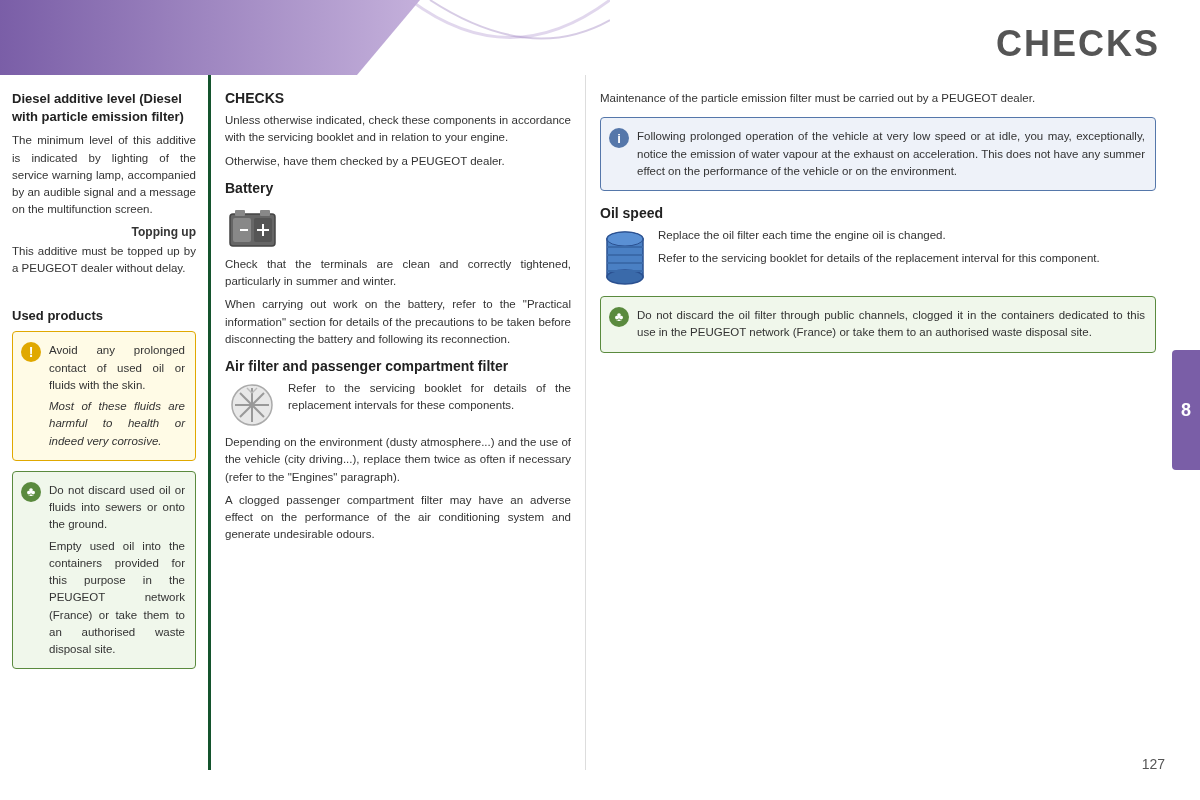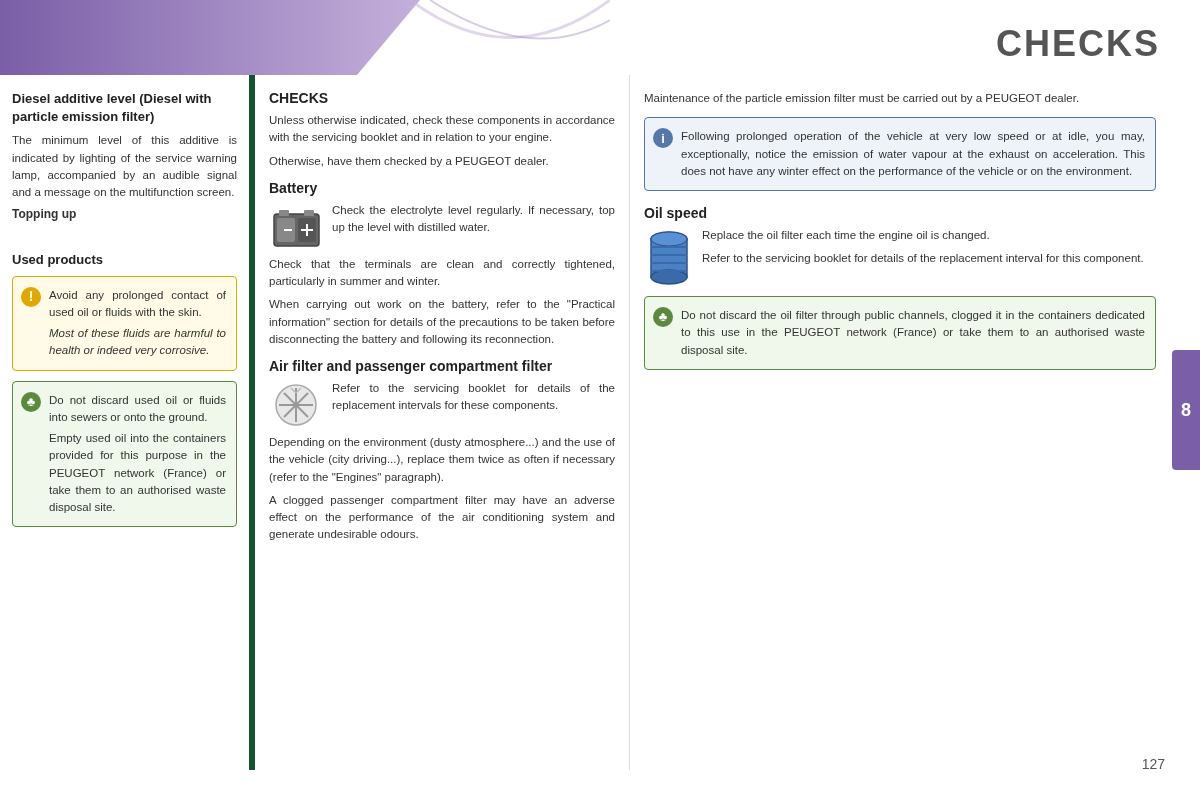--- a/index.html
+++ b/index.html
@@ -84,23 +84,23 @@
       top: 75px;
       left: 0;
       right: 30px;
       bottom: 30px;
       display: flex;
       flex-direction: row;
     }
 
     
     .col-left {
-      width: 255px;
+      width: 211px;
       padding: 15px 12px;
-      border-right: 6px solid #14532d;
+      border-right: 3px solid #14532d;
       flex-shrink: 0;
     }
 
     
     .col-mid {
       width: 375px;
       padding: 15px 14px;
       border-right: 1px solid #ddd;
       flex-shrink: 0;
     }
@@ -130,20 +130,21 @@
       line-height: 1.5;
       text-align: justify;
       margin-bottom: 6px;
     }
     .sub-heading {
       font-size: 12px;
       font-weight: bold;
       color: #333;
       margin-bottom: 4px;
       margin-top: 6px;
+      text-align: right;
     }
 
     
     .warning-box {
       border: 1px solid #e0a800;
       background: #fffbe6;
       border-radius: 4px;
       padding: 10px 10px 10px 36px;
       margin-bottom: 10px;
       position: relative;
@@ -285,20 +286,21 @@
 </div>
 
 <div class="page-number">127</div>
 
 <div class="content">
 
   <div class="col-left">
     <h2 class="section-title">Diesel additive level (Diesel with particle emission filter)</h2>
     <p class="body-text">The minimum level of this additive is indicated by lighting of the service warning lamp, accompanied by an audible signal and a message on the multifunction screen.</p>
     <p class="sub-heading">Topping up</p>
+    <p class="body-text">This additive must be topped up by a PEUGEOT dealer without delay.</p>
 
     <div style="margin-top: 30px;">
       <h2 class="section-title">Used products</h2>
 
       <div class="warning-box">
         <div class="warn-icon">
           <span>!</span>
         </div>
         <p>Avoid any prolonged contact of used oil or fluids with the skin.</p>
         <p style="margin-top:4px;font-style:italic;">Most of these fluids are harmful to health or indeed very corrosive.</p>
@@ -328,21 +330,20 @@
           <rect x="5" y="12" width="45" height="32" rx="3" ry="3" fill="#666" stroke="#444" stroke-width="1.5"></rect>
           <rect x="10" y="8" width="10" height="6" rx="1" fill="#888"></rect>
           <rect x="35" y="8" width="10" height="6" rx="1" fill="#888"></rect>
           <rect x="8" y="16" width="18" height="24" rx="2" fill="#888"></rect>
           <rect x="29" y="16" width="18" height="24" rx="2" fill="#555"></rect>
           <line x1="38" y1="22" x2="38" y2="34" stroke="#fff" stroke-width="2"></line>
           <line x1="32" y1="28" x2="44" y2="28" stroke="#fff" stroke-width="2"></line>
           <line x1="15" y1="28" x2="23" y2="28" stroke="#fff" stroke-width="2"></line>
         </svg>
       </div>
-      <p class="body-text">Check the electrolyte level regularly. If necessary, top up the level with distilled water.</p>
     </div>
     <p class="body-text">Check that the terminals are clean and correctly tightened, particularly in summer and winter.</p>
     <p class="body-text">When carrying out work on the battery, refer to the "Practical information" section for details of the precautions to be taken before disconnecting the battery and following its reconnection.</p>
 
     <h2 class="section-title-lg" style="margin-top:10px;">Air filter and passenger compartment filter</h2>
 
     <div class="clearfix">
 
       <div class="airfilter-img">
         <svg viewBox="0 0 55 50" xmlns="http://www.w3.org/2000/svg" width="55" height="50">
@@ -363,21 +364,21 @@
     <p class="body-text">A clogged passenger compartment filter may have an adverse effect on the performance of the air conditioning system and generate undesirable odours.</p>
   </div>
 
   <div class="col-right">
     <p class="body-text">Maintenance of the particle emission filter must be carried out by a PEUGEOT dealer.</p>
 
     <div class="info-box" style="margin-top:10px;">
       <div class="info-icon">
         <span>i</span>
       </div>
-      <p>Following prolonged operation of the vehicle at very low speed or at idle, you may, exceptionally, notice the emission of water vapour at the exhaust on acceleration. This does not have any winter effect on the performance of the vehicle or on the environment.</p>
+      <p>Following prolonged operation of the vehicle at very low speed or at idle, you may, exceptionally, notice the emission of water vapour at the exhaust on acceleration. This does not have any summer effect on the performance of the vehicle or on the environment.</p>
     </div>
 
     <h2 class="section-title-lg" style="margin-top:14px;">Oil speed</h2>
 
     <div class="clearfix">
 
       <div class="oilfilter-img">
         <svg viewBox="0 0 50 60" xmlns="http://www.w3.org/2000/svg" width="50" height="60">
           <ellipse cx="25" cy="12" rx="18" ry="7" fill="#4a80c4" stroke="#2a5090" stroke-width="1.5"></ellipse>
           <rect x="7" y="12" width="36" height="38" fill="#4a80c4" stroke="#2a5090" stroke-width="1.5"></rect>

